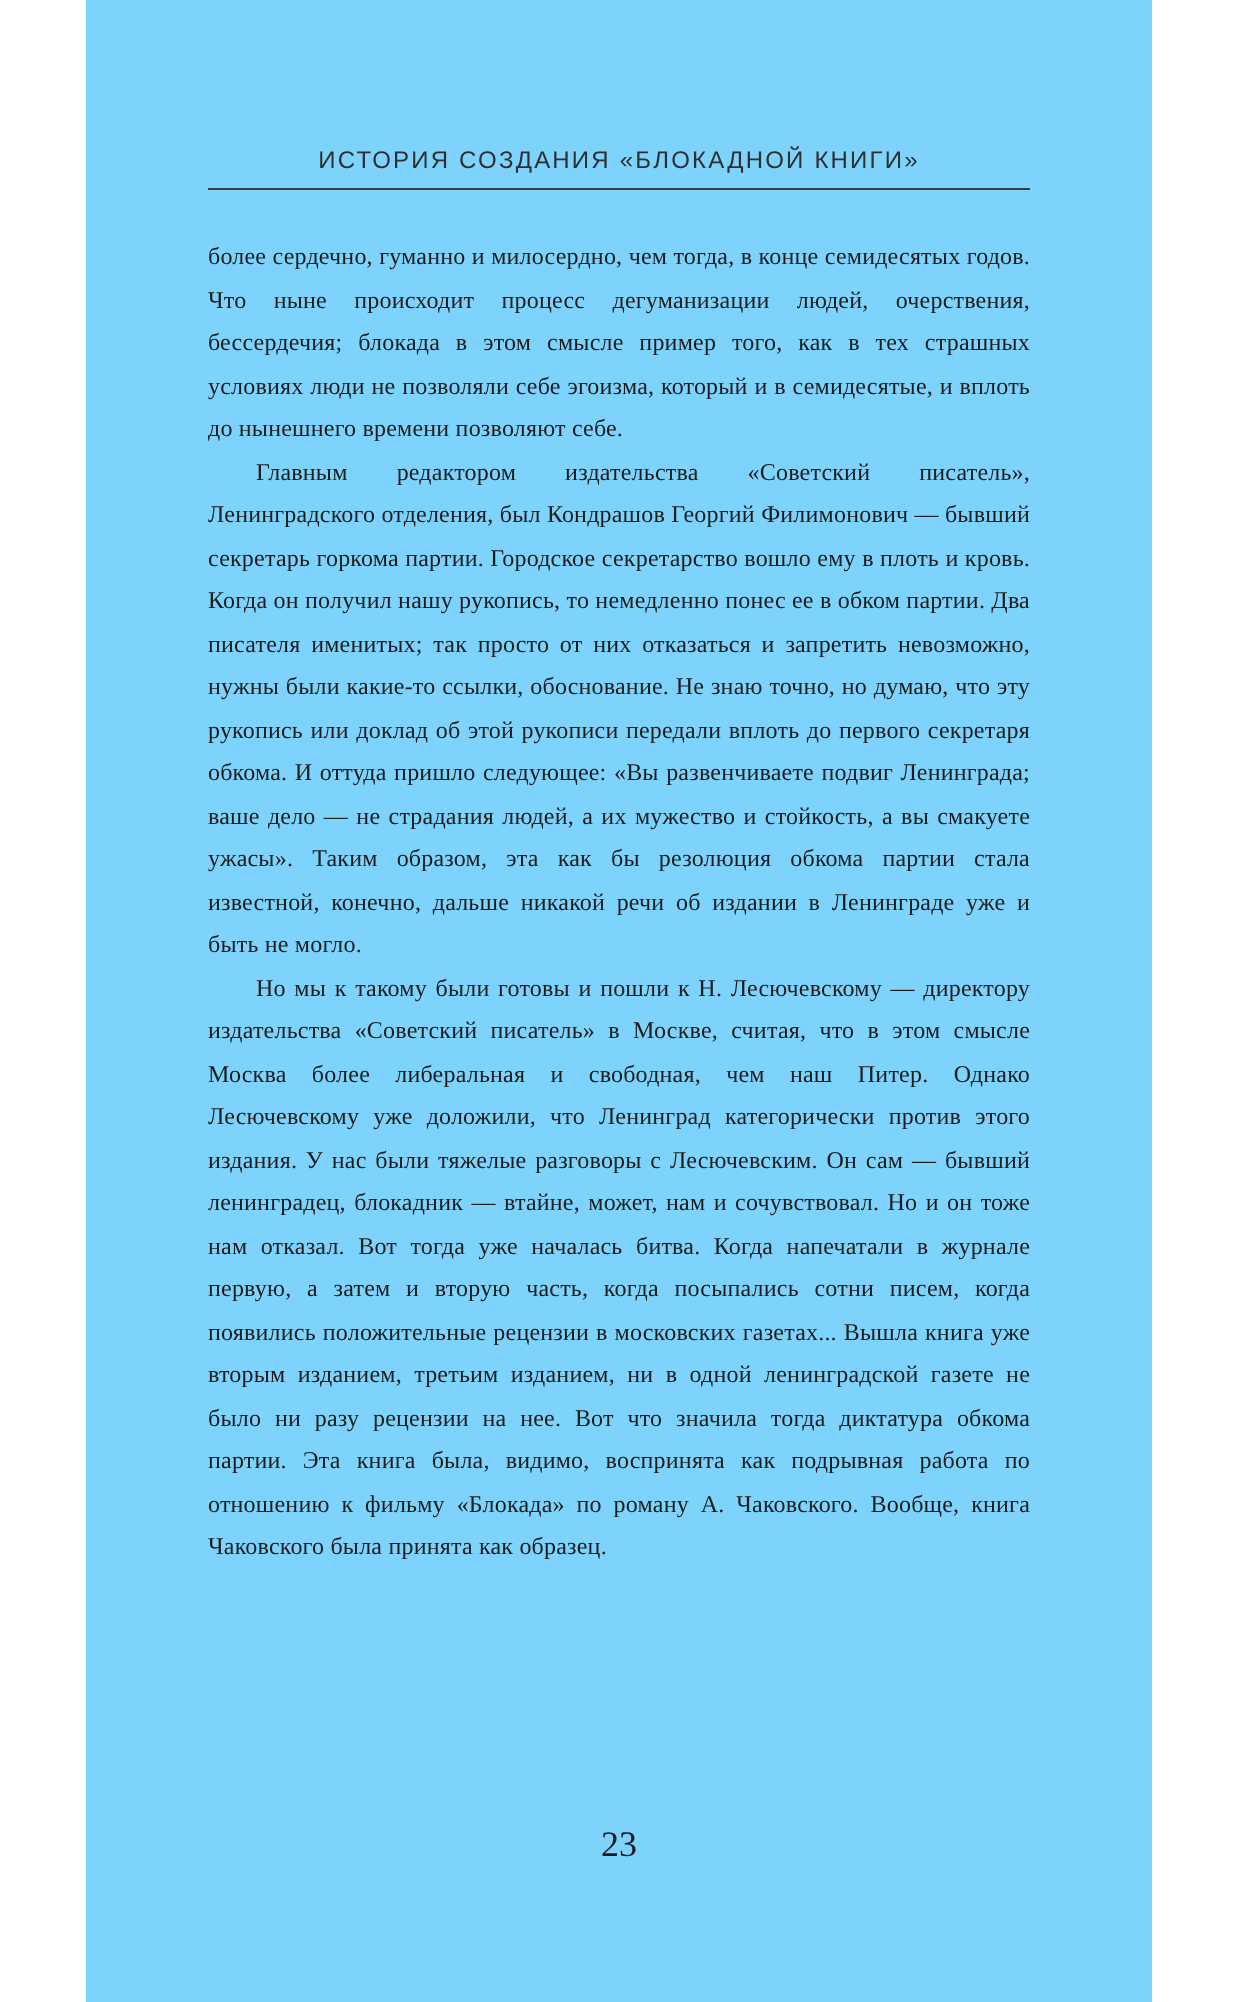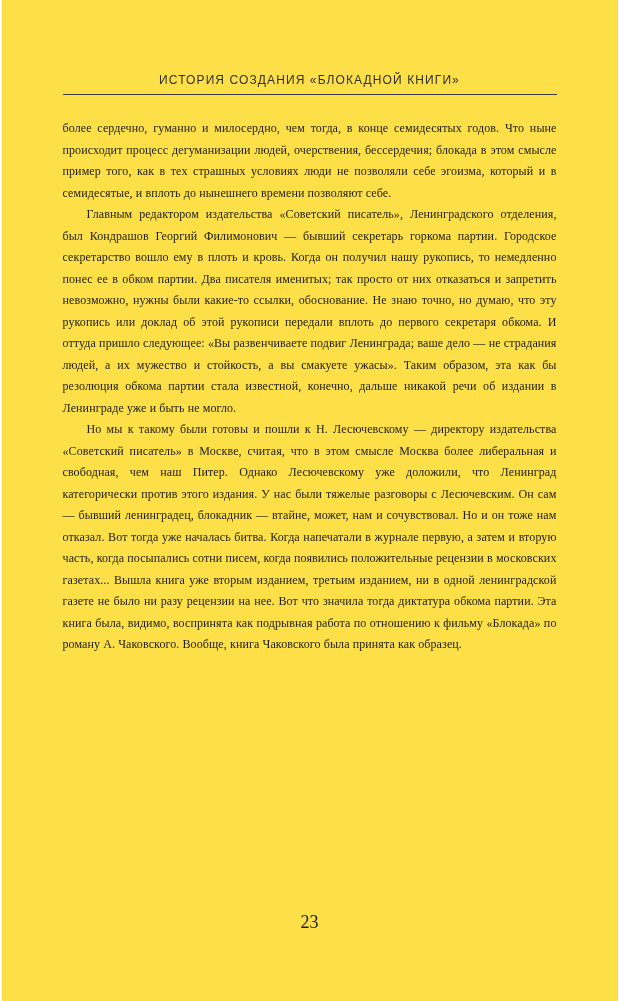--- a/index.html
+++ b/index.html
@@ -2,24 +2,24 @@
 <html lang="ru"><head>
 <meta charset="utf-8">
 <style>
   html, body {
     margin: 0;
     padding: 0;
     background: #ffffff;
   }
   .page {
     position: relative;
-    width: 616px;
+    width: 533px;
     height: 1001px;
     margin: 0 auto;
-    background: #fde047;
+    background: #7dd3fc;
     box-sizing: border-box;
     padding: 0 61px;
     overflow: hidden;
     font-family: "Liberation Serif", "DejaVu Serif", serif;
     color: #1c1c1c;
   }
   .running-header {
     padding-top: 73px;
     text-align: center;
   }

